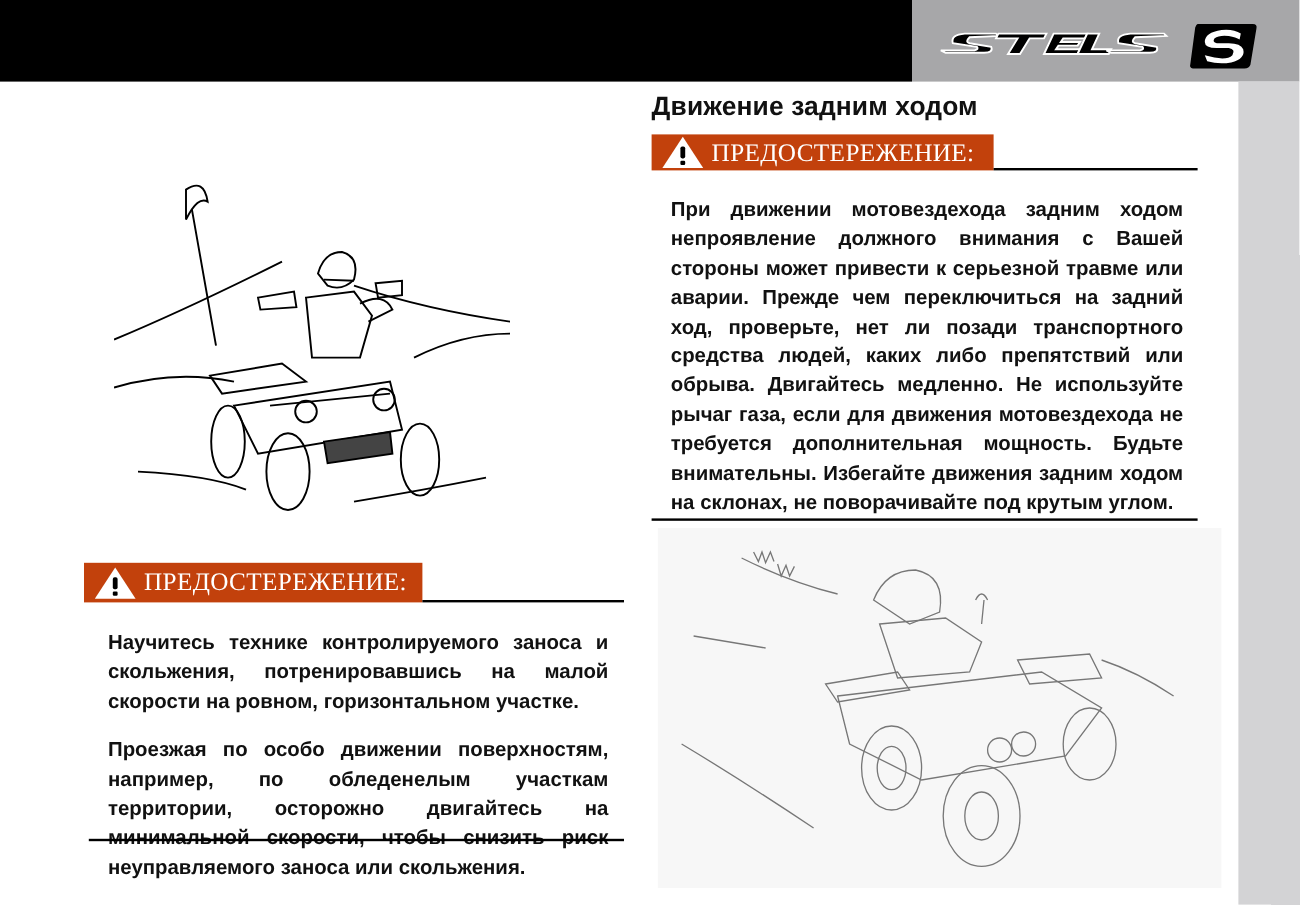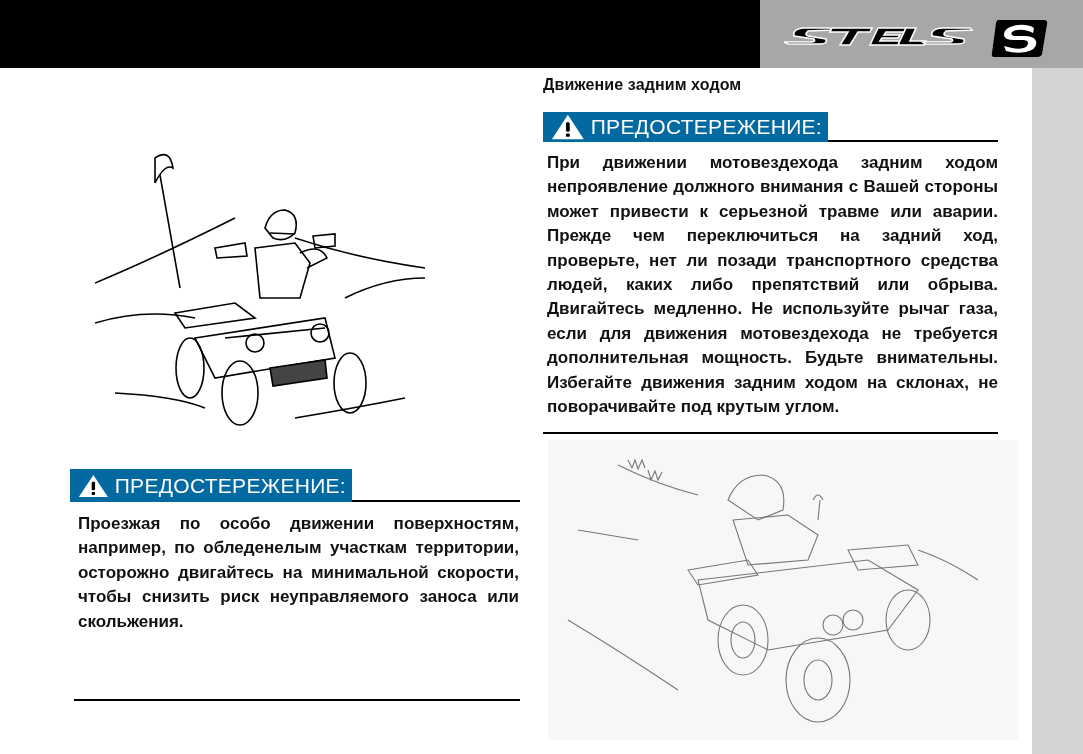--- a/index.html
+++ b/index.html
@@ -20,43 +20,43 @@
   }
   .logo-text {
     position: absolute; left: 780px; top: 18px; width: 200px; height: 36px;
   }
   .logo-badge {
     position: absolute; left: 990px; top: 16px; width: 60px; height: 44px;
   }
 
   .section-title {
     position: absolute; left: 543px; top: 76px;
-    font-weight: bold; font-size: 16px; letter-spacing: 0.1px;
+    font-weight: bold; font-size: 22px; letter-spacing: 0.1px;
   }
 
   .warn-head {
     position: absolute; height: 30px;
   }
   .warn-box {
-    position: absolute; left: 0; top: 0; height: 30px; background: #0369a1;
-    display: flex; align-items: center; padding: 0 6px 0 8px; box-sizing: border-box;
+    position: absolute; left: 0; top: 0; height: 30px; background: #c2410c;
+    display: flex; align-items: center; padding: 0 6px 0 8px; box-sizing: border-box; font-family: Liberation Serif, serif;
   }
   .warn-box .tri { width: 36px; height: 28px; margin-right: 6px; }
   .warn-label {
     color: #fff; font-size: 21px; letter-spacing: 0.3px; white-space: nowrap;
   }
   .warn-line {
     position: absolute; bottom: 0; height: 2px; background: #000;
   }
 
   .para {
     position: absolute; font-weight: bold; font-size: 17px; line-height: 24.4px;
     text-align: justify; text-align-last: left;
   }
-  .para p { margin: 4px; }
+  .para p { margin: 16px; }
   .rule { position: absolute; height: 2px; background: #000; }
 
   .illus { position: absolute; }
 </style>
 </head>
 <body>
 
 <div class="header-black"></div>
 <div class="header-gray"></div>
 <div class="side-strip"></div>
@@ -146,15 +146,16 @@
       <path d="M18 1 L35 27 L1 27 Z" fill="#fff"></path>
       <rect x="16" y="9" width="4" height="10" rx="1.5" fill="#000"></rect>
       <rect x="16" y="21" width="4" height="3.5" rx="1" fill="#000"></rect>
     </svg>
     <span class="warn-label">ПРЕДОСТЕРЕЖЕНИЕ:</span>
   </div>
   <div class="warn-line" style="left:282px; right:0; bottom:-3px;"></div>
 </div>
 
 <div class="para" style="left:74px; top:508px; width:449px;">
+  <p>Научитесь технике контролируемого заноса и скольжения, потренировавшись на малой скорости на ровном, горизонтальном участке.</p>
   <p>Проезжая по особо движении поверхностям, например, по обледенелым участкам территории, осторожно двигайтесь на минимальной скорости, чтобы снизить риск неуправляемого заноса или скольжения.</p>
 </div>
 <div class="rule" style="left:74px; top:699px; width:446px;"></div>
 
 </body></html>

